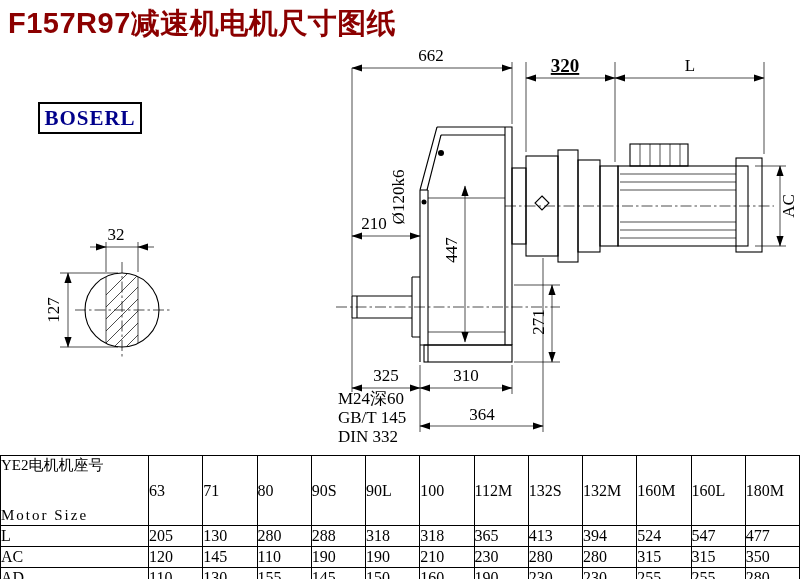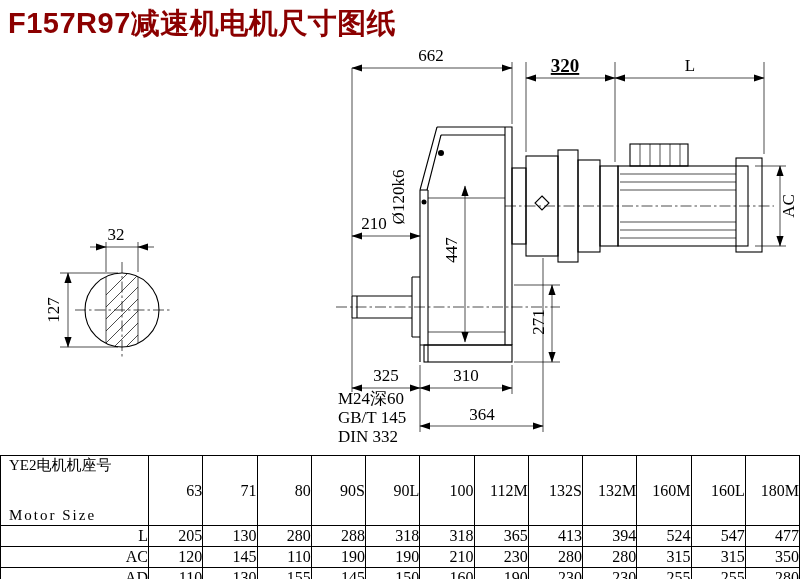--- a/index.html
+++ b/index.html
@@ -12,22 +12,22 @@
         text-align:center;line-height:28px;letter-spacing:1px;}
   svg{position:absolute;left:0;top:0;}
   svg .s{stroke:#000;stroke-width:1.1;fill:none;}
   svg .t{stroke:#000;stroke-width:0.7;fill:none;}
   svg .c{stroke:#000;stroke-width:0.7;fill:none;stroke-dasharray:11 3 2.5 3;}
   svg text{font-family:"Liberation Serif",serif;font-size:17px;fill:#000;}
   svg text.b{font-weight:bold;font-size:19px;text-decoration:underline;}
   svg text.n{font-size:17px;}
   table.dim{position:absolute;left:0;top:455px;width:800px;height:124px;border-collapse:collapse;
         font-family:"Liberation Serif",serif;font-size:16px;table-layout:fixed;color:#000;}
-  table.dim td{border:1px solid #000;text-align:right;padding:1px 0;}
-  table.dim td.hcell{padding-left:8px;text-align:left;font-size:15px;line-height:17px;}
+  table.dim td{border:1px solid #000;text-align:left;padding:1px 0;}
+  table.dim td.hcell{padding-left:0;text-align:left;font-size:15px;line-height:17px;}
   table.dim td.hcell .en{letter-spacing:2px;margin-top:33px;}
 </style>
 </head>
 <body>
 
 <div class="page">
 
   <svg width="800" height="455" viewBox="0 0 800 455">
     <defs>
       <marker id="ae" orient="auto" markerUnits="userSpaceOnUse" refX="9.5" refY="5" markerWidth="11" markerHeight="11" viewBox="0 0 10 10">
@@ -160,20 +160,21 @@
       <line class="t" x1="780" y1="166" x2="780" y2="246" marker-start="url(#as)" marker-end="url(#ae)"></line>
       <text x="794" y="206" text-anchor="middle" transform="rotate(-90 794 206)">AC</text>
 
       <text class="n" x="338" y="404">M24深60</text>
       <text class="n" x="338" y="423">GB/T 145</text>
       <text class="n" x="338" y="442">DIN 332</text>
     </g>
   </svg>
 
   <div class="title" style="color: rgb(139, 0, 0);">F157R97减速机电机尺寸图纸</div>
+  <div class="logo" style="color: rgb(0, 0, 139);">BOSERL</div>
 
   <table class="dim">
     <colgroup>
       <col style="width:148px">
       <col>
         <col>
         <col>
         <col>
         <col>
         <col>

